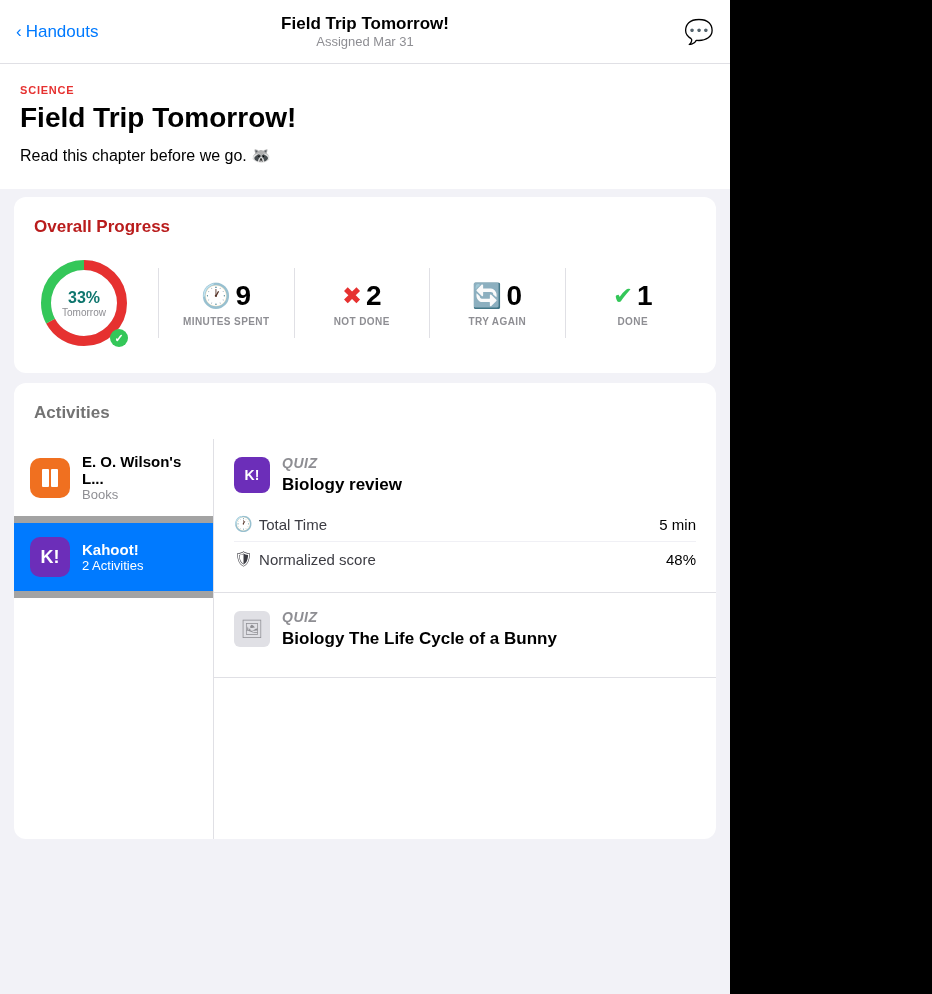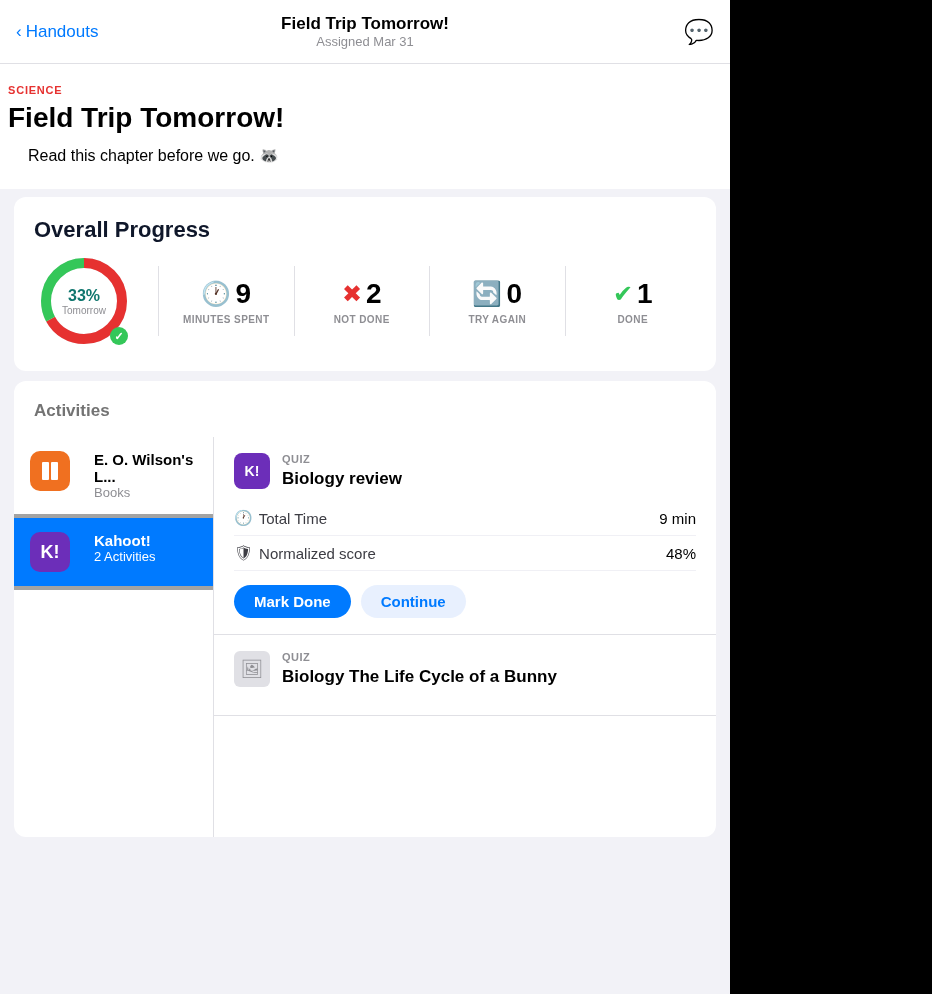--- a/index.html
+++ b/index.html
@@ -52,21 +52,21 @@
       font-size: 13px;
       color: #8e8e93;
     }
     .nav-right {
       color: #007aff;
       font-size: 24px;
     }
     
     .header-card {
       background: #fff;
-      padding: 20px 8px 24px;
+      padding: 20px 20px 24px;
       margin-bottom: 8px;
     }
     .subject-label {
       font-size: 11px;
       font-weight: 700;
       color: #e63130;
       letter-spacing: 0.8px;
       text-transform: uppercase;
       margin-bottom: 6px;
     }
@@ -80,35 +80,34 @@
       font-size: 11px;
       font-weight: 700;
       color: #8e8e93;
       letter-spacing: 0.6px;
       text-transform: uppercase;
       margin-bottom: 8px;
     }
     .description {
       font-size: 16px;
       color: #000;
-      margin-left: 20px;
     }
     
     .progress-card {
       background: #fff;
       margin: 0 0 8px 0;
       border-radius: 12px;
       padding: 20px 20px 20px;
       margin: 0 14px 10px;
     }
     .section-title {
-      font-size: 22px;
-      font-weight: 700;
-      color: #0f172a;
-      margin-bottom: 8px;
+      font-size: 17px;
+      font-weight: 700;
+      color: #b91c1c;
+      margin-bottom: 16px;
     }
     .stats-row {
       display: flex;
       align-items: center;
       gap: 0;
     }
     
     .donut-wrap {
       width: 100px;
       height: 100px;
@@ -208,25 +207,25 @@
       min-height: 400px;
     }
     
     .activity-sidebar {
       width: 200px;
       flex-shrink: 0;
       border-right: 1px solid #e0e0e5;
     }
     .sidebar-item {
       display: flex;
-      align-items: flex-start;
+      align-items: center;
       padding: 14px 16px;
-      gap: 24px;
+      gap: 12px;
       cursor: pointer;
-      border-bottom: 4px solid #a3a3a3;
+      border-bottom: 7px solid #a3a3a3;
     }
     .sidebar-item.active {
       background: #007aff;
       border-radius: 0;
     }
     .app-icon {
       width: 40px;
       height: 40px;
       border-radius: 10px;
       display: flex;
@@ -264,29 +263,30 @@
       padding: 0;
     }
     .activity-row {
       padding: 16px 20px;
       border-bottom: 1px solid #e0e0e5;
     }
     .activity-row-header {
       margin-bottom: 12px;
     }
     .quiz-label {
-      font-size: 11px;
+      font-size: 14px;
       font-weight: 600;
       color: #8e8e93;
       text-transform: uppercase;
       letter-spacing: 0.5px;
       display: flex;
       align-items: center;
       gap: 6px;
       margin-bottom: 4px;
+      font-style: italic;
     }
     .activity-name {
       font-size: 17px;
       font-weight: 700;
       color: #000;
     }
     .activity-stat-row {
       display: flex;
       align-items: center;
       justify-content: space-between;
@@ -479,32 +479,28 @@
                 <div class="quiz-label">QUIZ</div>
                 <div class="activity-name">Biology review</div>
               </div>
             </div>
           </div>
           <div class="activity-stat-row">
             <span class="activity-stat-label">
               <span>🕐</span>
               Total Time
             </span>
-            <span class="activity-stat-value">9 min</span>
+            <span class="activity-stat-value">5 min</span>
           </div>
           <div class="activity-stat-row">
             <span class="activity-stat-label">
               <span>🛡</span>
               Normalized score
             </span>
             <span class="activity-stat-value">48%</span>
-          </div>
-          <div class="action-btns">
-            <button class="btn-primary">Mark Done</button>
-            <button class="btn-secondary">Continue</button>
           </div>
         </div>
 
         <div class="activity-row">
           <div class="activity-row-header">
             <div class="quiz-row-header">
               <div class="activity-thumbnail">🖼</div>
               <div>
                 <div class="quiz-label">QUIZ</div>
                 <div class="activity-name">Biology The Life Cycle of a Bunny</div>

